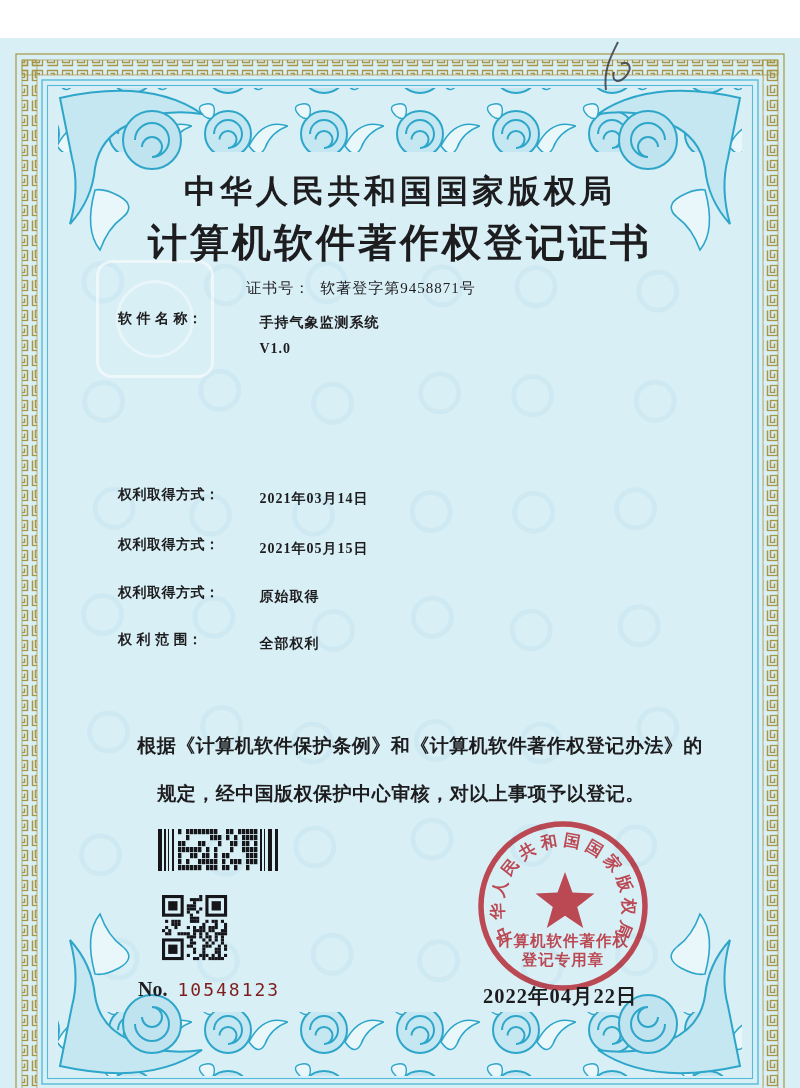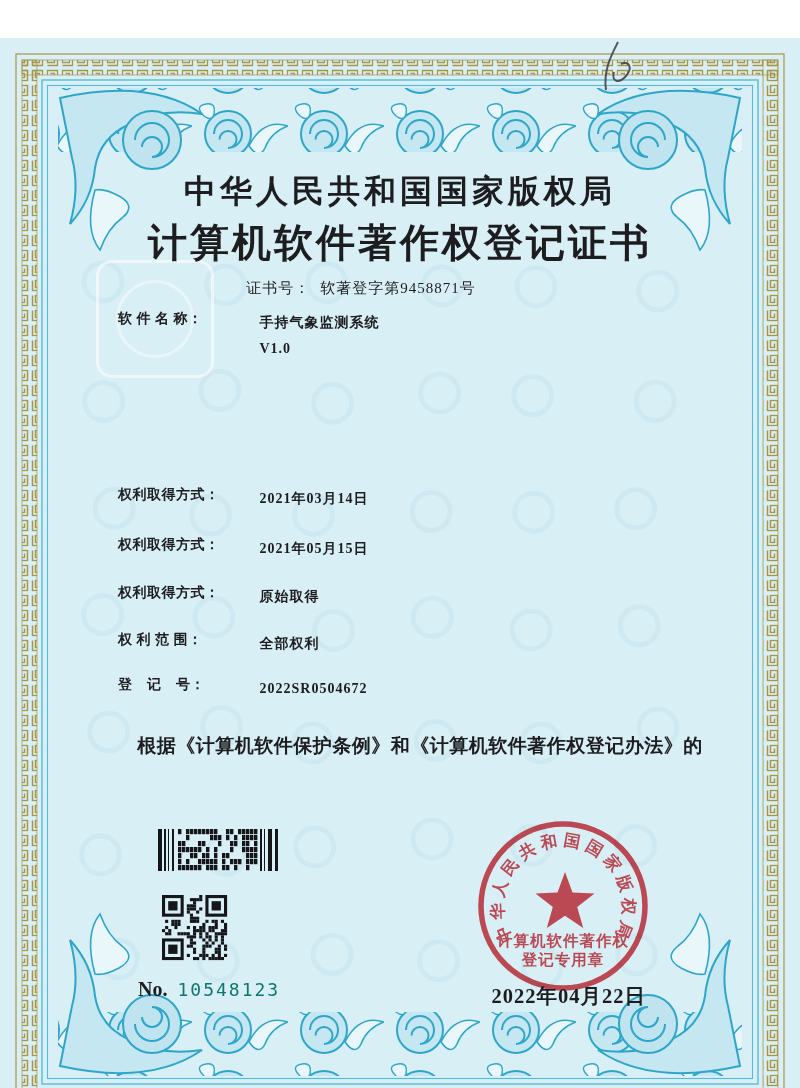--- a/index.html
+++ b/index.html
@@ -36,28 +36,28 @@
     position:absolute;top:684px;left:80px;width:642px;
     font-size:19px;font-weight:bold;line-height:48px;letter-spacing:0.5px;text-align:center;
   }
   .statement .ln1{text-indent:2em;}
   
   .barcode{position:absolute;left:158px;top:791px;width:120px;height:42px;}
   .qrcode{position:absolute;left:162px;top:857px;width:66px;height:66px;}
   .serial{position:absolute;left:138px;top:940px;font-size:20px;font-weight:bold;}
   .serial .num{
     font-family:"DejaVu Sans Mono","Liberation Mono",monospace;
-    color:#0f766e;font-size:18px;letter-spacing:2px;font-weight:normal;
+    color:#7f1d1d;font-size:18px;letter-spacing:2px;font-weight:normal;
     margin-left:10px;
   }
   
   .seal{position:absolute;left:466px;top:772px;width:190px;height:190px;
     opacity:0.88;mix-blend-mode:multiply;}
   .issue-date{
-    position:absolute;left:446px;top:944px;width:200px;text-align:right;
+    position:absolute;left:483px;top:944px;width:200px;text-align:left;
     font-size:20.5px;font-weight:bold;letter-spacing:1px;
   }
   
   .emboss{
     position:absolute;left:96px;top:222px;width:112px;height:112px;
     border:3px solid rgba(255,255,255,0.55);border-radius:16px;
   }
   .emboss::after{
     content:"";position:absolute;left:17px;top:17px;width:72px;height:72px;
     border:3px solid rgba(255,255,255,0.4);border-radius:50%;
@@ -182,27 +182,24 @@
     <span class="fvalue">2021年05月15日</span>
   </div>
   <div class="field-row r5">
     <span class="flabel">权 利 范 围：</span>
     <span class="fvalue">全部权利</span>
   </div>
   <div class="field-row r4">
     <span class="flabel">权利取得方式：</span>
     <span class="fvalue">原始取得</span>
   </div>
-  <div class="field-row r6">
-    <span class="flabel">登　记　号：</span>
-    <span class="fvalue">2022SR0504672</span>
-  </div>
 
   <div class="statement">
     <div class="ln1">根据《计算机软件保护条例》和《计算机软件著作权登记办法》的</div>
+    <div class="ln2">规定，经中国版权保护中心审核，对以上事项予以登记。</div>
   </div>
 
   <div class="barcode"><svg width="120" height="42" viewBox="0 0 120 42">
         <rect x="0" y="0" width="4" height="42" fill="#15151a"></rect>
         <rect x="6" y="0" width="2" height="42" fill="#15151a"></rect>
         <rect x="10" y="0" width="1" height="42" fill="#15151a"></rect>
         <rect x="14" y="0" width="2" height="42" fill="#15151a"></rect>
         <rect x="102" y="0" width="2" height="42" fill="#15151a"></rect>
         <rect x="106" y="0" width="1" height="42" fill="#15151a"></rect>
         <rect x="110" y="0" width="4" height="42" fill="#15151a"></rect>

